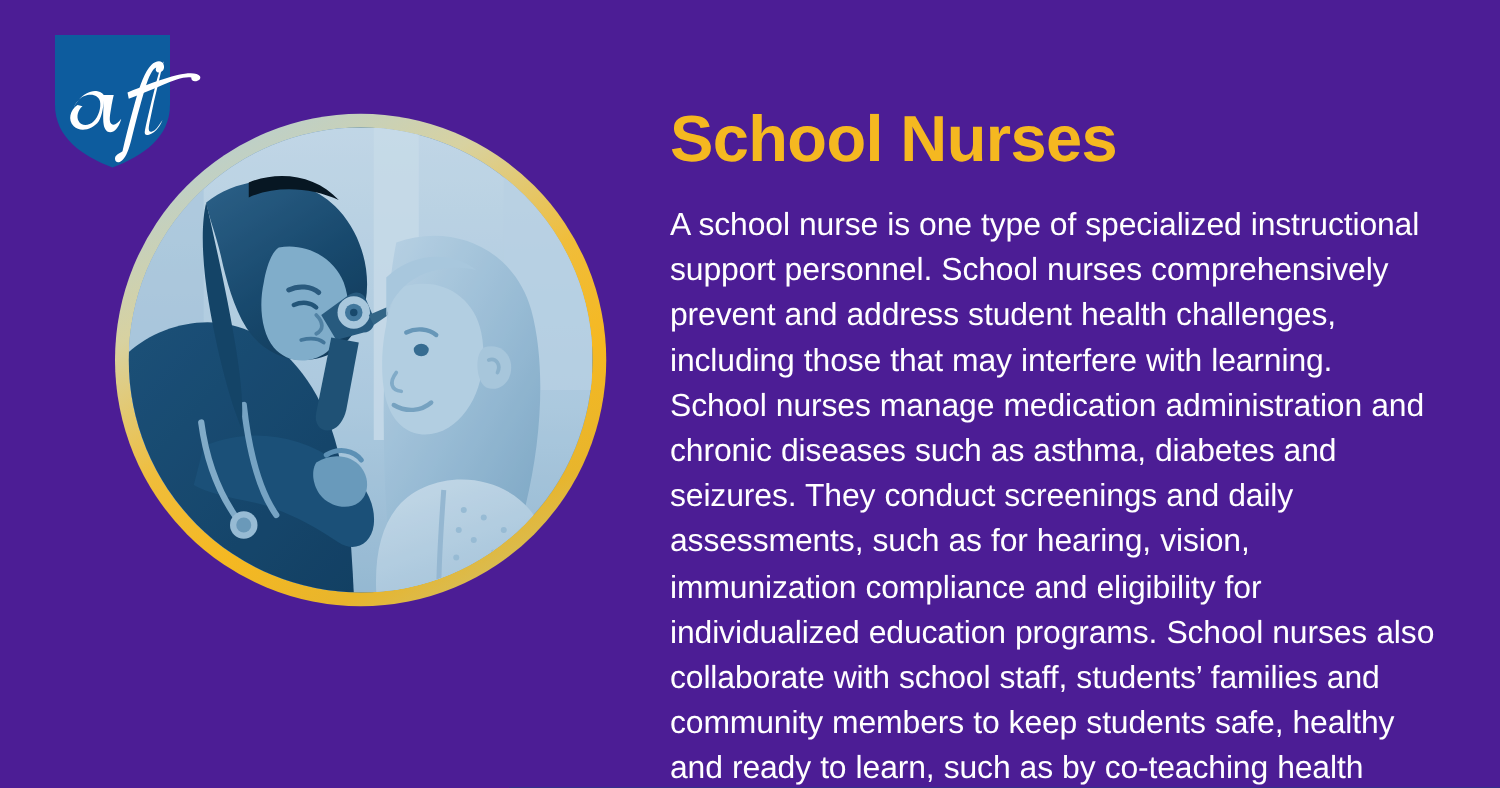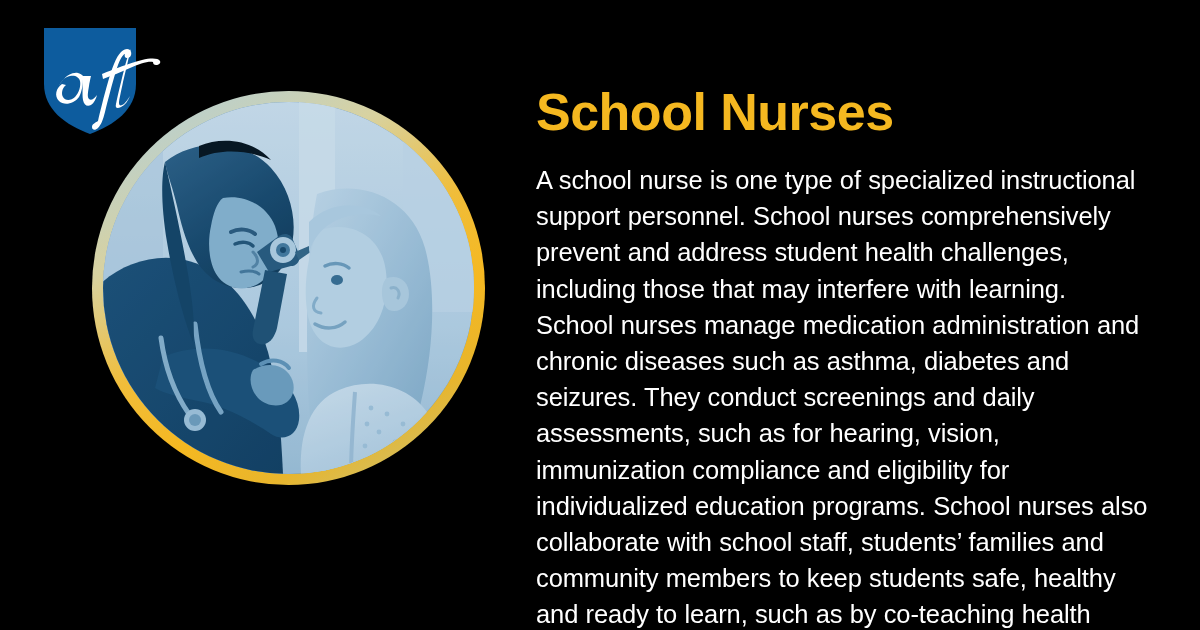--- a/index.html
+++ b/index.html
@@ -11,21 +11,21 @@
     height: 630px;
     overflow: hidden;
     font-family: "Liberation Sans", sans-serif;
     background: #0b5280;
   }
 
   .poster {
     position: relative;
     width: 1200px;
     height: 630px;
-    background: #000000;
+    background: #4c1d95;
     overflow: hidden;
   }
 
   
   .logo {
     position: absolute;
     left: 42px;
     top: 26px;
     width: 95px;
     height: 110px;

